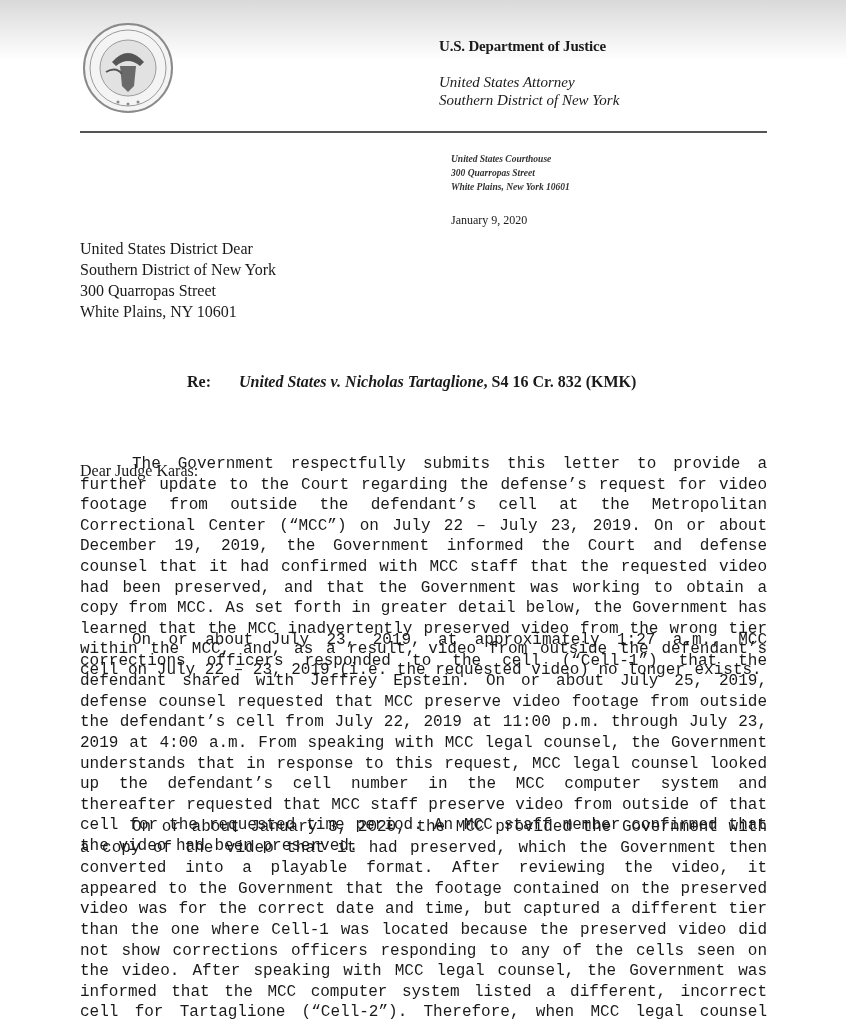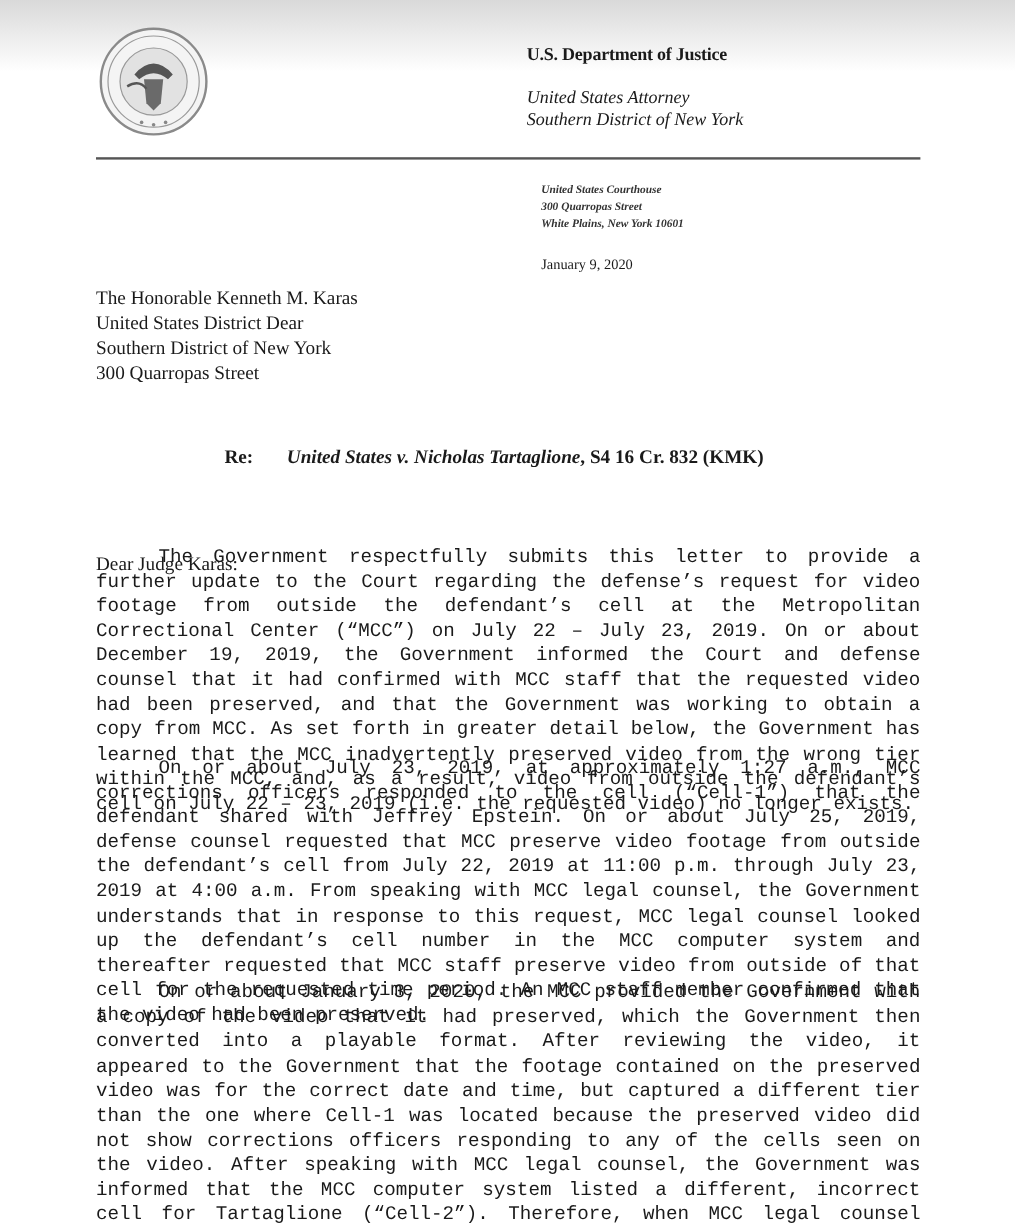--- a/index.html
+++ b/index.html
@@ -79,24 +79,24 @@
 
 <div class="address-block">
   <div>United States Courthouse</div>
   <div>300 Quarropas Street</div>
   <div>White Plains, New York 10601</div>
 </div>
 
 <div class="date">January 9, 2020</div>
 
 <div class="recipient">
-  <div>The Honorable Kenneth M. Karas</div>
   <div>United States District Dear</div>
   <div>Southern District of New York</div>
   <div>300 Quarropas Street</div>
+  <div>White Plains, NY 10601</div>
 </div>
 
 <div class="re-line">
   <span class="re-label">Re:</span><span class="re-case">United States v. Nicholas Tartaglione</span><span>, S4 16 Cr. 832 (KMK)</span>
 </div>
 
 <div class="salutation">Dear Judge Karas:</div>
 
 <div class="body p1">
   <p>The Government respectfully submits this letter to provide a further update to the Court regarding the defense’s request for video footage from outside the defendant’s cell at the Metropolitan Correctional Center (“MCC”) on July 22 – July 23, 2019.  On or about December 19, 2019, the Government informed the Court and defense counsel that it had confirmed with MCC staff that the requested video had been preserved, and that the Government was working to obtain a copy from MCC.  As set forth in greater detail below, the Government has learned that the MCC inadvertently preserved video from the wrong tier within the MCC, and, as a result, video from outside the defendant’s cell on July 22 – 23, 2019 (i.e. the requested video) no longer exists.</p>

